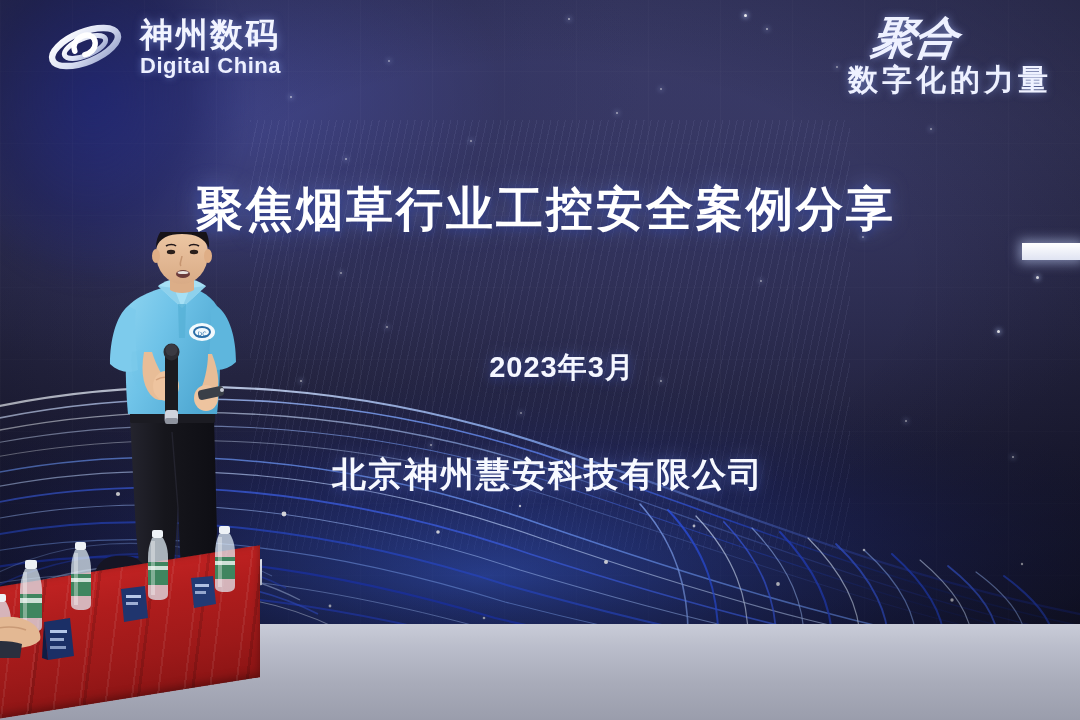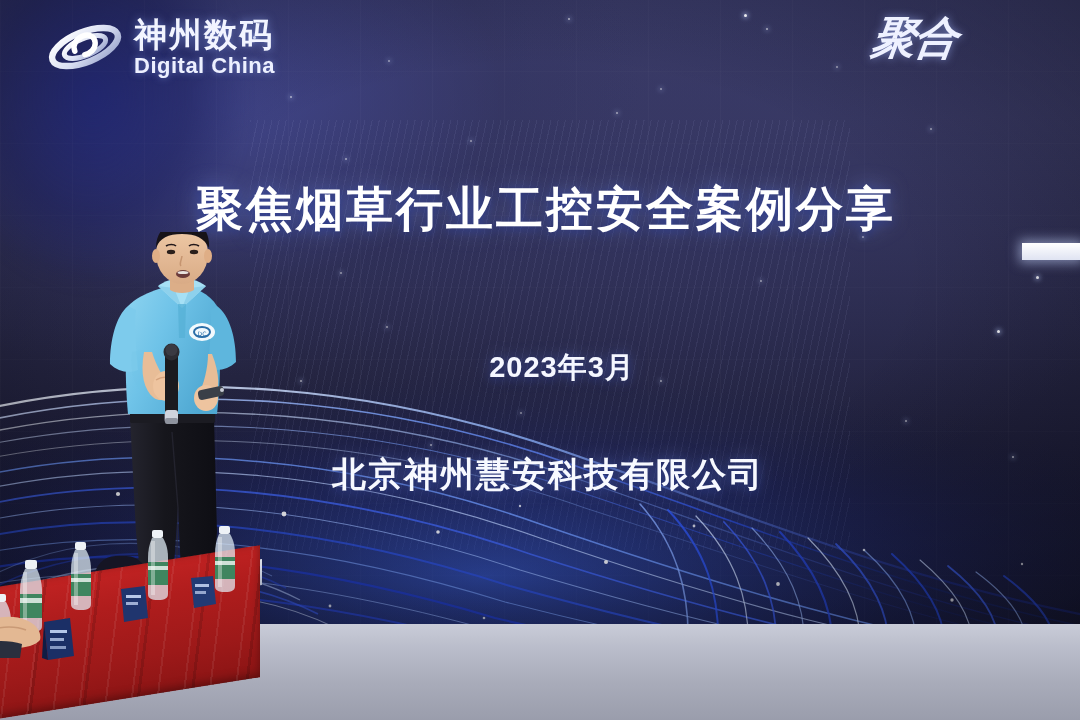--- a/index.html
+++ b/index.html
@@ -48,21 +48,21 @@
 
   
   .streaks{position:absolute;left:0;bottom:0;width:1080px;height:330px;overflow:hidden;}
   .streaks svg{display:block;}
 
   
   .stars{position:absolute;inset:0;}
   .star{position:absolute;background:#fff;border-radius:50%;box-shadow:0 0 5px 1px rgba(190,210,255,.75);}
 
   
-  .brand{position:absolute;left:46px;top:16px;display:flex;align-items:center;gap:10px;}
+  .brand{position:absolute;left:46px;top:16px;display:flex;align-items:center;gap:16px;}
   .brand-mark{width:78px;height:62px;flex:0 0 auto;}
   .brand-text{display:flex;flex-direction:column;line-height:1;}
   .brand-cn{
     font-size:33px;font-weight:700;color:#f2f4ff;letter-spacing:2px;
     text-shadow:0 0 8px rgba(150,175,255,.55);
   }
   .brand-en{
     font-size:22px;font-weight:700;color:#edf0ff;letter-spacing:.5px;margin-top:4px;
     text-shadow:0 0 7px rgba(150,175,255,.5);
   }
@@ -299,20 +299,21 @@
         </svg>
       </div>
       <div class="brand-text">
         <span class="brand-cn">神州数码</span>
         <span class="brand-en">Digital China</span>
       </div>
     </div>
 
     <div class="slogan">
       <div><span class="slogan-cal">聚合</span></div>
+      <div class="slogan-sub">数字化的力量</div>
     </div>
 
     <div class="slide-title">聚焦烟草行业工控安全案例分享</div>
     <div class="slide-date">2023年3月</div>
     <div class="slide-company">北京神州慧安科技有限公司</div>
 
     <div class="edge-bar"></div>
   </div>
 
   <div class="floor-shadow"></div>

